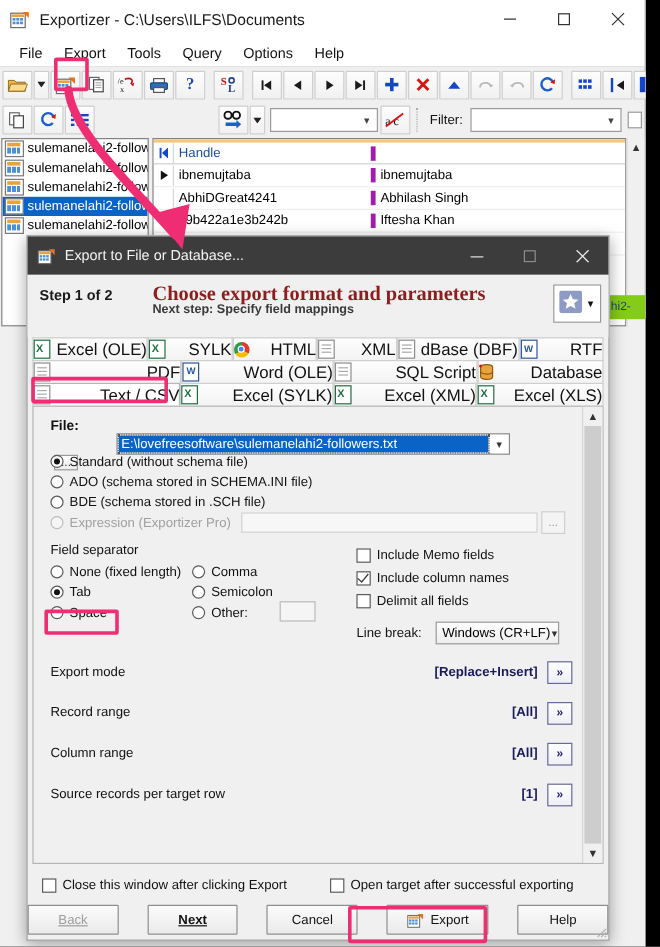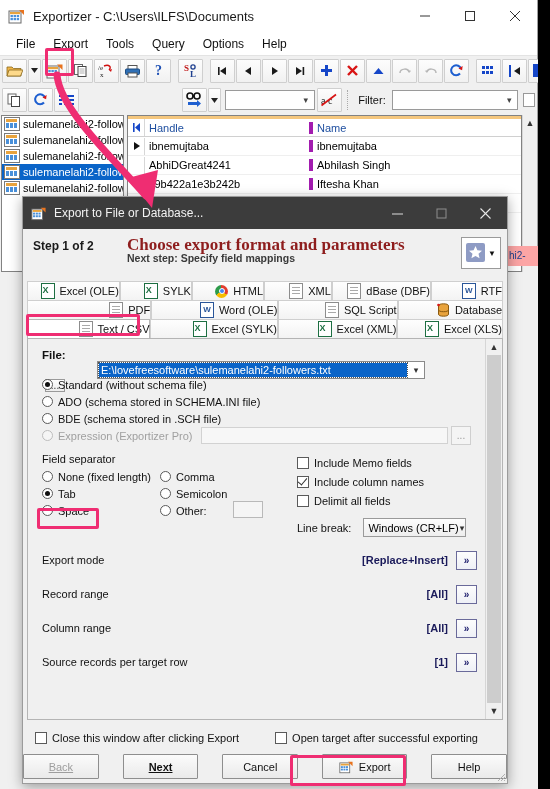--- a/index.html
+++ b/index.html
@@ -57,21 +57,21 @@
   .dlg-btns{margin-left:auto;display:flex;}
   .dlg-btn{width:44px;height:32px;display:flex;align-items:center;justify-content:center;color:#e8e8e8;}
   .step{height:44px;background:#f0f0f0;display:flex;align-items:flex-start;padding:8px 6px 0 10px;}
   .step-n{font-size:12px;font-weight:bold;color:#1a1a1a;width:94px;flex:0 0 auto;padding-top:2px;}
   .step-t1{font-size:17px;font-weight:bold;color:#8e1d1d;line-height:15px;font-family:Liberation Serif, serif;}
   .step-t2{font-size:10.5px;font-weight:bold;color:#3a3a3a;line-height:13px;}
   .starbox{margin-left:auto;width:40px;height:32px;border:1px solid #9a9a9a;background:#fff;display:flex;align-items:center;justify-content:center;box-sizing:border-box;}
   
   .fmt{padding:0 4px;}
   .fmtrow{display:flex;height:19px;}
-  .ftab{display:flex;align-items:center;justify-content:flex-end;font-size:11px;color:#111;border:1px solid #cfcfcf;border-bottom:none;background:linear-gradient(#fefefe,#f3f3f3);box-sizing:border-box;white-space:nowrap;}
+  .ftab{display:flex;align-items:center;justify-content:space-between;font-size:14px;color:#111;border:1px solid #cfcfcf;border-bottom:none;background:linear-gradient(#fefefe,#f3f3f3);box-sizing:border-box;white-space:nowrap;}
   .ftab .fi{margin-right:5px;display:flex;align-items:center;}
   .ftab.active{background:#fff;border-color:#b7b7b7;}
   
   .panel{margin:0 4px;background:#f0f0f0;border:1px solid #b4b4b4;height:382px;box-sizing:border-box;position:relative;display:flex;}
   .pin{flex:1;padding:10px 0 0 0;overflow:hidden;position:relative;}
   .pscroll{width:16px;background:#f0f0f0;border-left:1px solid #d6d6d6;display:flex;flex-direction:column;align-items:center;justify-content:space-between;}
   .sarr{height:16px;width:16px;display:flex;align-items:center;justify-content:center;color:#333;font-size:9px;}
   .sthumb{flex:1;width:14px;background:#cdcdcd;margin:0;}
   .row-file{display:flex;padding:0 10px 0 14px;height:20px;flex-direction:column;}
   .lbl-b{font-weight:bold;font-size:11.5px;color:#111;}
@@ -413,21 +413,20 @@
       <div class="gridwrap">
         <div class="gtop"></div>
         <div class="ghead">
           <div class="gind">
             <svg width="9" height="9">
                 <path d="M8 0 L8 9 L3 4.5 Z" fill="#1546c8"></path>
                 <rect x="1" y="0" width="1.6" height="9" fill="#1546c8"></rect>
               </svg>
           </div>
           <div class="gcell gc1">Handle</div>
-          <div class="gcell gc2">Name</div>
         </div>
         <div class="grow">
           <div class="gind">
             <svg width="7" height="8">
                 <path d="M1 0 L7 4 L1 8 Z" fill="#111"></path>
               </svg>
           </div>
           <div class="gcell gc1">ibnemujtaba</div>
           <div class="gcell gc2">ibnemujtaba</div>
         </div>
@@ -446,21 +445,21 @@
           <div class="gcell gc1">MdFahed09</div>
           <div class="gcell gc2">Mohd Fahed</div>
         </div>
       </div>
       <div class="gscroll">
         <div class="sarr">▲</div>
       </div>
     </div>
   </div>
 
-  <div style="position:absolute;left:506px;top:246px;width:32px;height:20px;background:#fca5a5;border-left:1px solid #b9b9b9;font-size:10px;color:#1d3f8c;padding-left:2px;box-sizing:border-box;line-height:20px;">hi2-</div>
+  <div style="position:absolute;left:506px;top:246px;width:32px;height:20px;background:#84cc16;border-left:1px solid #b9b9b9;font-size:10px;color:#1d3f8c;padding-left:2px;box-sizing:border-box;line-height:20px;">hi2-</div>
 
   <div class="dlg">
 
     <div class="dlg-title">
       <span style="width:15px;height:15px;display:inline-block">
         <svg width="15" height="15" viewBox="0 0 17 16">
           <rect x="1" y="3" width="12" height="12" fill="#ffffff" stroke="#6a6a6a"></rect>
           <g fill="#4a90d9">
             <rect x="2.3" y="7" width="2.4" height="2.2"></rect>
               <rect x="5.4" y="7" width="2.4" height="2.2"></rect>

